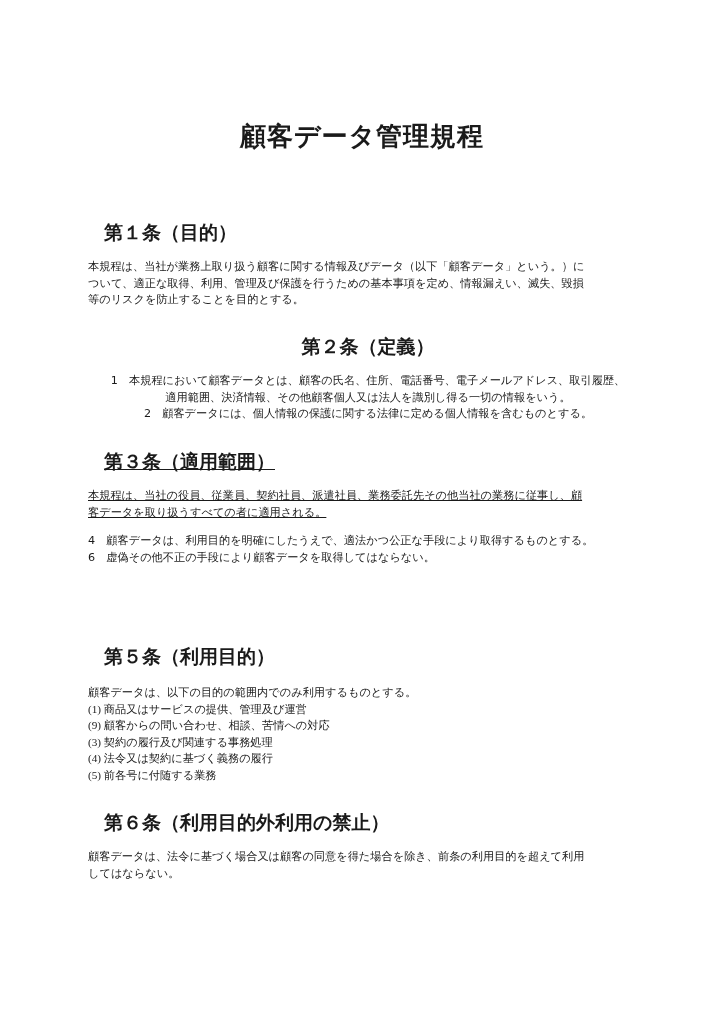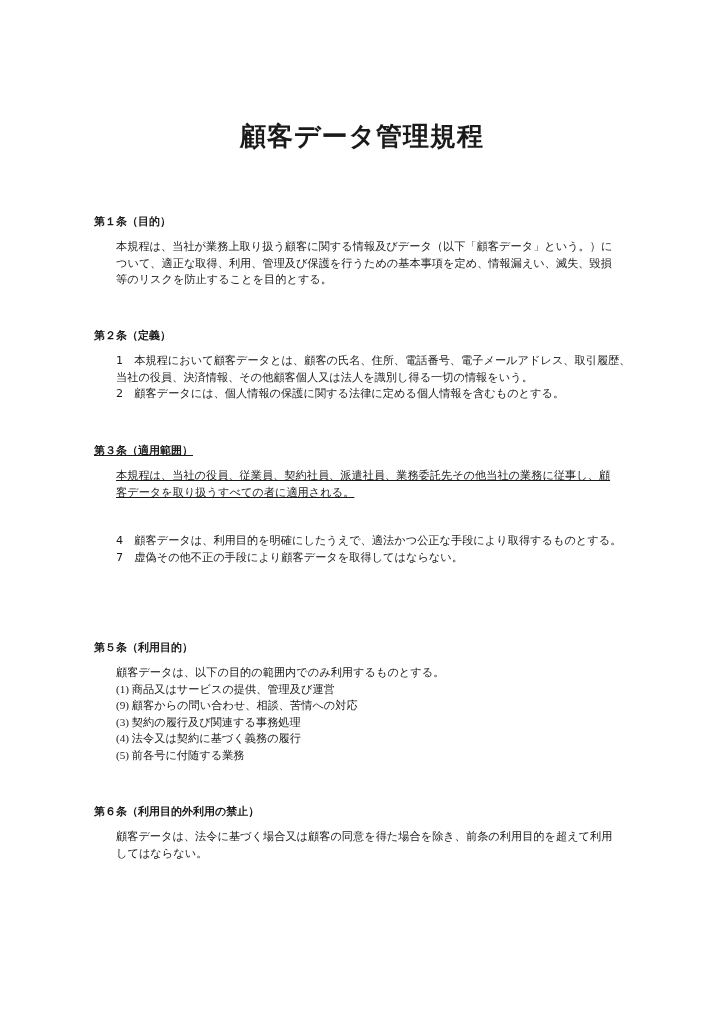--- a/index.html
+++ b/index.html
@@ -7,60 +7,60 @@
       width: 724px; height: 1024px; position: relative; overflow: hidden;
       font-family: "DejaVu Sans", "Liberation Sans", sans-serif; color: #1a1a1a;
     }
     .page { position: absolute; left: 0; top: 0; width: 724px; height: 775px; }
     .doc-title {
       position: absolute; left: 0; width: 724px; top: 118px;
       text-align: center; font-size: 26px; font-weight: bold; letter-spacing: 1px;
       line-height: 36px;
     }
     .article { position: absolute; left: 88px; width: 560px; }
-    .article-heading { font-size: 11px; font-weight: bold; line-height: 22px; margin: 6px; }
+    .article-heading { font-size: 19px; font-weight: bold; line-height: 22px; margin: 16px; }
     .article-body { font-size: 11.2px; line-height: 16.6px; margin: 0; }
-    .line { display: block; white-space: nowrap; margin-left: 28px; }
+    .line { display: block; white-space: nowrap; }
   </style>
 </head>
 <body>
 
 <div class="page">
   <div class="doc-title">顧客データ管理規程</div>
 
   <section class="article" style="top:205px;">
     <h2 class="article-heading">第１条（目的）</h2>
     <p class="article-body">
       <span class="line">本規程は、当社が業務上取り扱う顧客に関する情報及びデータ（以下「顧客データ」という。）に</span>
       <span class="line">ついて、適正な取得、利用、管理及び保護を行うための基本事項を定め、情報漏えい、滅失、毀損</span>
       <span class="line">等のリスクを防止することを目的とする。</span>
     </p>
   </section>
 
-  <section class="article" style="top:319px;">
+  <section class="article" style="top:319px;text-align:center;">
     <h2 class="article-heading">第２条（定義）</h2>
     <p class="article-body">
       <span class="line">1　本規程において顧客データとは、顧客の氏名、住所、電話番号、電子メールアドレス、取引履歴、</span>
-      <span class="line">当社の役員、決済情報、その他顧客個人又は法人を識別し得る一切の情報をいう。</span>
+      <span class="line">適用範囲、決済情報、その他顧客個人又は法人を識別し得る一切の情報をいう。</span>
       <span class="line">2　顧客データには、個人情報の保護に関する法律に定める個人情報を含むものとする。</span>
     </p>
   </section>
 
   <section class="article" style="top:434px;text-decoration:underline;">
     <h2 class="article-heading">第３条（適用範囲）</h2>
     <p class="article-body">
       <span class="line">本規程は、当社の役員、従業員、契約社員、派遣社員、業務委託先その他当社の業務に従事し、顧</span>
       <span class="line">客データを取り扱うすべての者に適用される。</span>
     </p>
   </section>
 
   <section class="article" style="top:533px;">
     <p class="article-body">
       <span class="line">4　顧客データは、利用目的を明確にしたうえで、適法かつ公正な手段により取得するものとする。</span>
-      <span class="line">7　虚偽その他不正の手段により顧客データを取得してはならない。</span>
+      <span class="line">6　虚偽その他不正の手段により顧客データを取得してはならない。</span>
     </p>
   </section>
 
   <section class="article" style="top:630px;font-family:Liberation Serif, serif;">
     <h2 class="article-heading">第５条（利用目的）</h2>
     <p class="article-body">
       <span class="line">顧客データは、以下の目的の範囲内でのみ利用するものとする。</span>
       <span class="line">(1) 商品又はサービスの提供、管理及び運営</span>
       <span class="line">(9) 顧客からの問い合わせ、相談、苦情への対応</span>
       <span class="line">(3) 契約の履行及び関連する事務処理</span>

